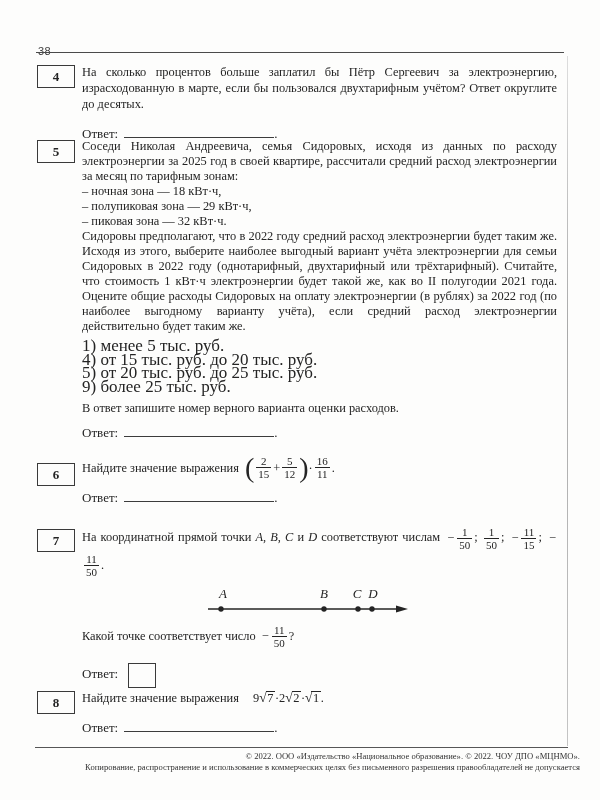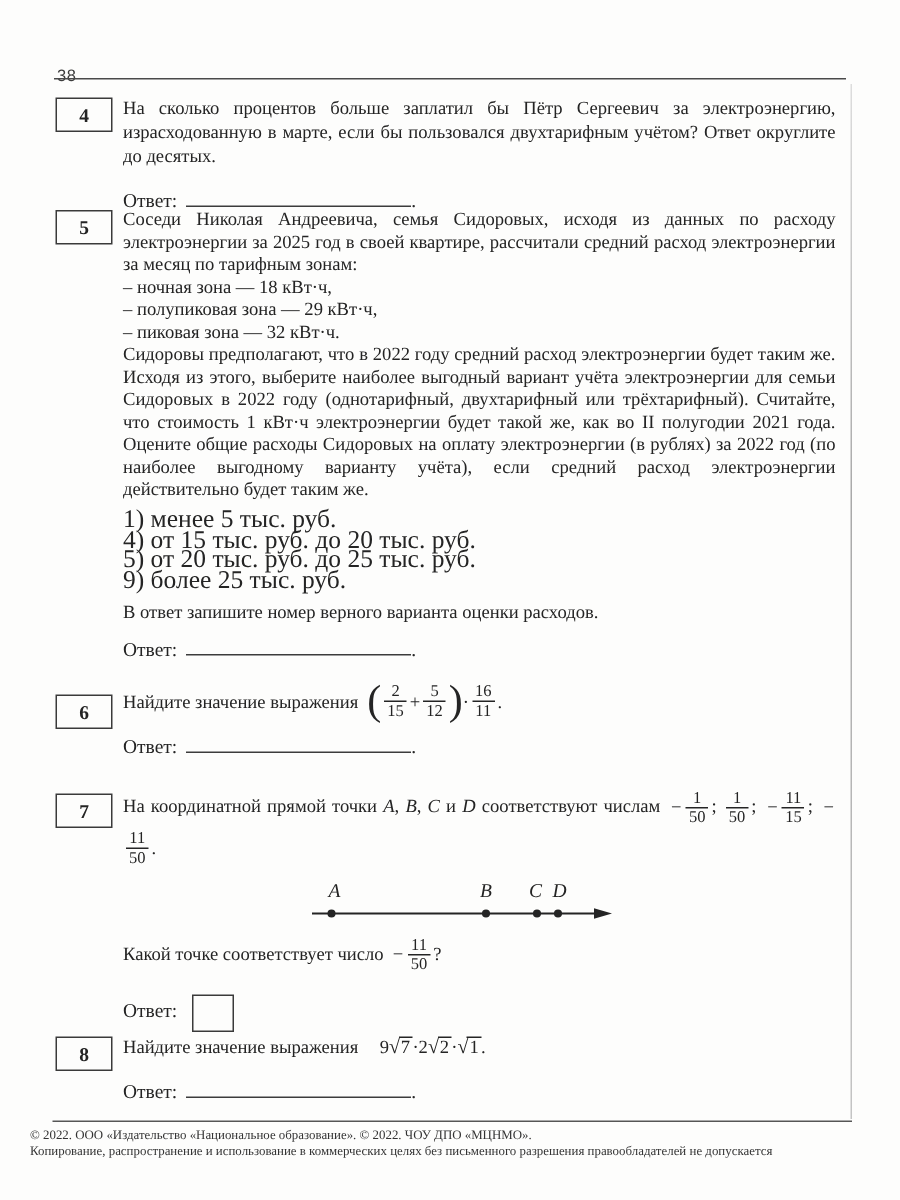--- a/index.html
+++ b/index.html
@@ -48,21 +48,21 @@
   .sq{white-space:nowrap;}
   .sqsym{font-size:13.5px;}
   .sqrad{display:inline-block; border-top:1.2px solid #242424; padding:0 1.5px; line-height:13px; margin-left:-1px;}
   
   .nline{position:relative; height:34px; margin-top:6px;}
   .nline svg{position:absolute; left:124px; top:0;}
   
   .abcd-row{display:grid; grid-template-columns:148px 150px 127px auto; margin-top:6px; text-align:left;}
   
   .footer-rule{position:absolute; top:747px; left:35px; width:533px; border-top:1px solid #565656;}
-  .footer{position:absolute; top:751px; left:20px; width:560px; text-align:left;
+  .footer{position:absolute; top:751px; left:20px; width:560px; text-align:right;
     font-size:8.6px; line-height:10.5px; color:#333;}
 </style>
 </head>
 <body>
 
 <div class="page">
 
   <div class="header">
     <span>38</span>
   </div>

